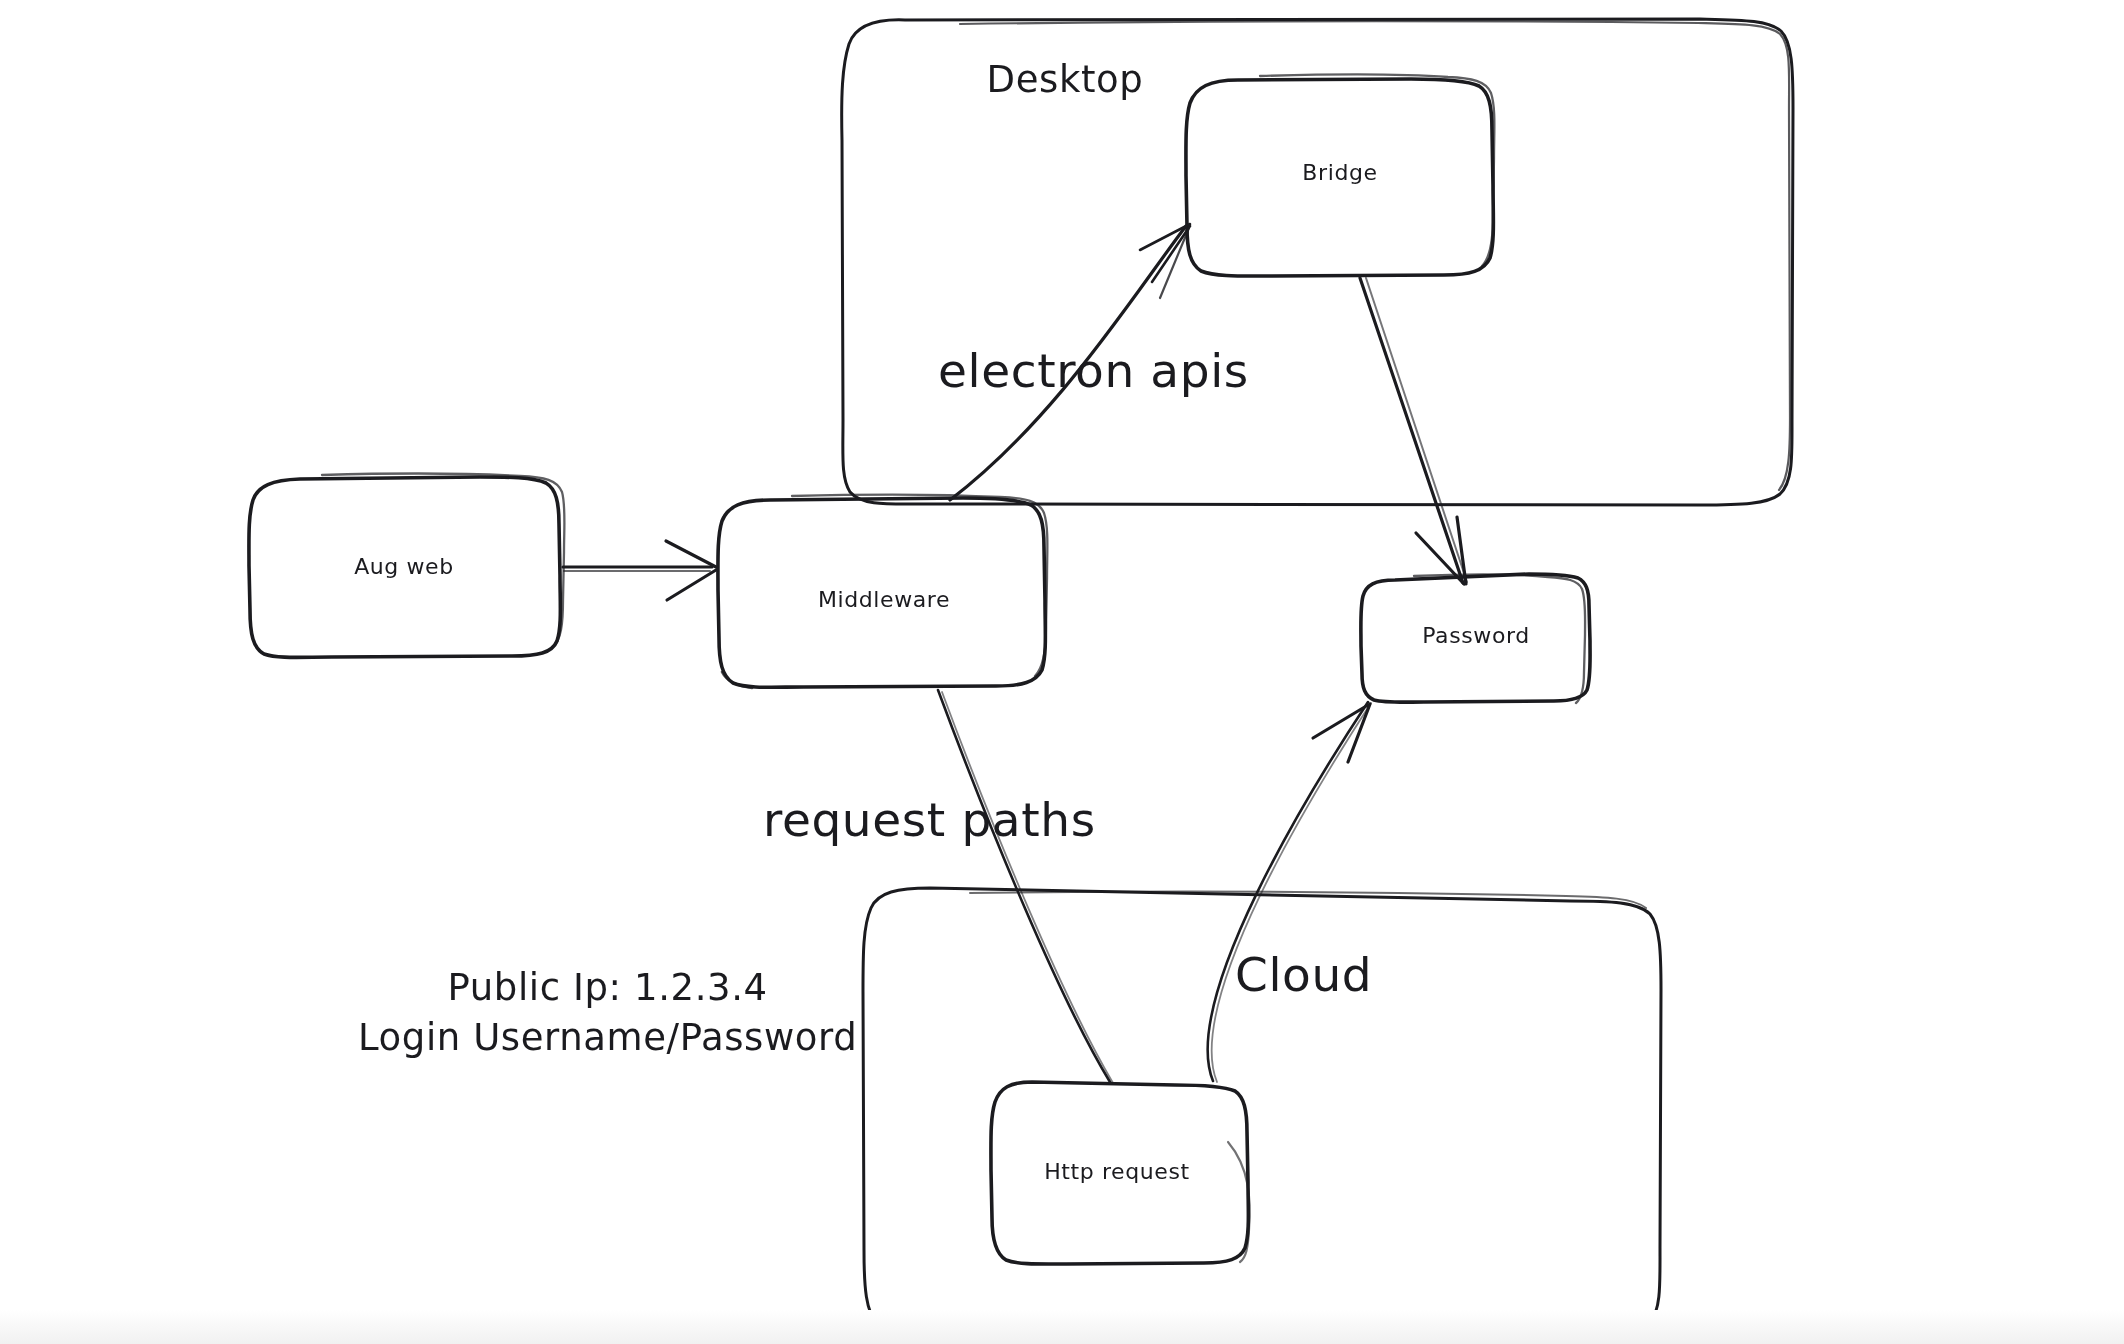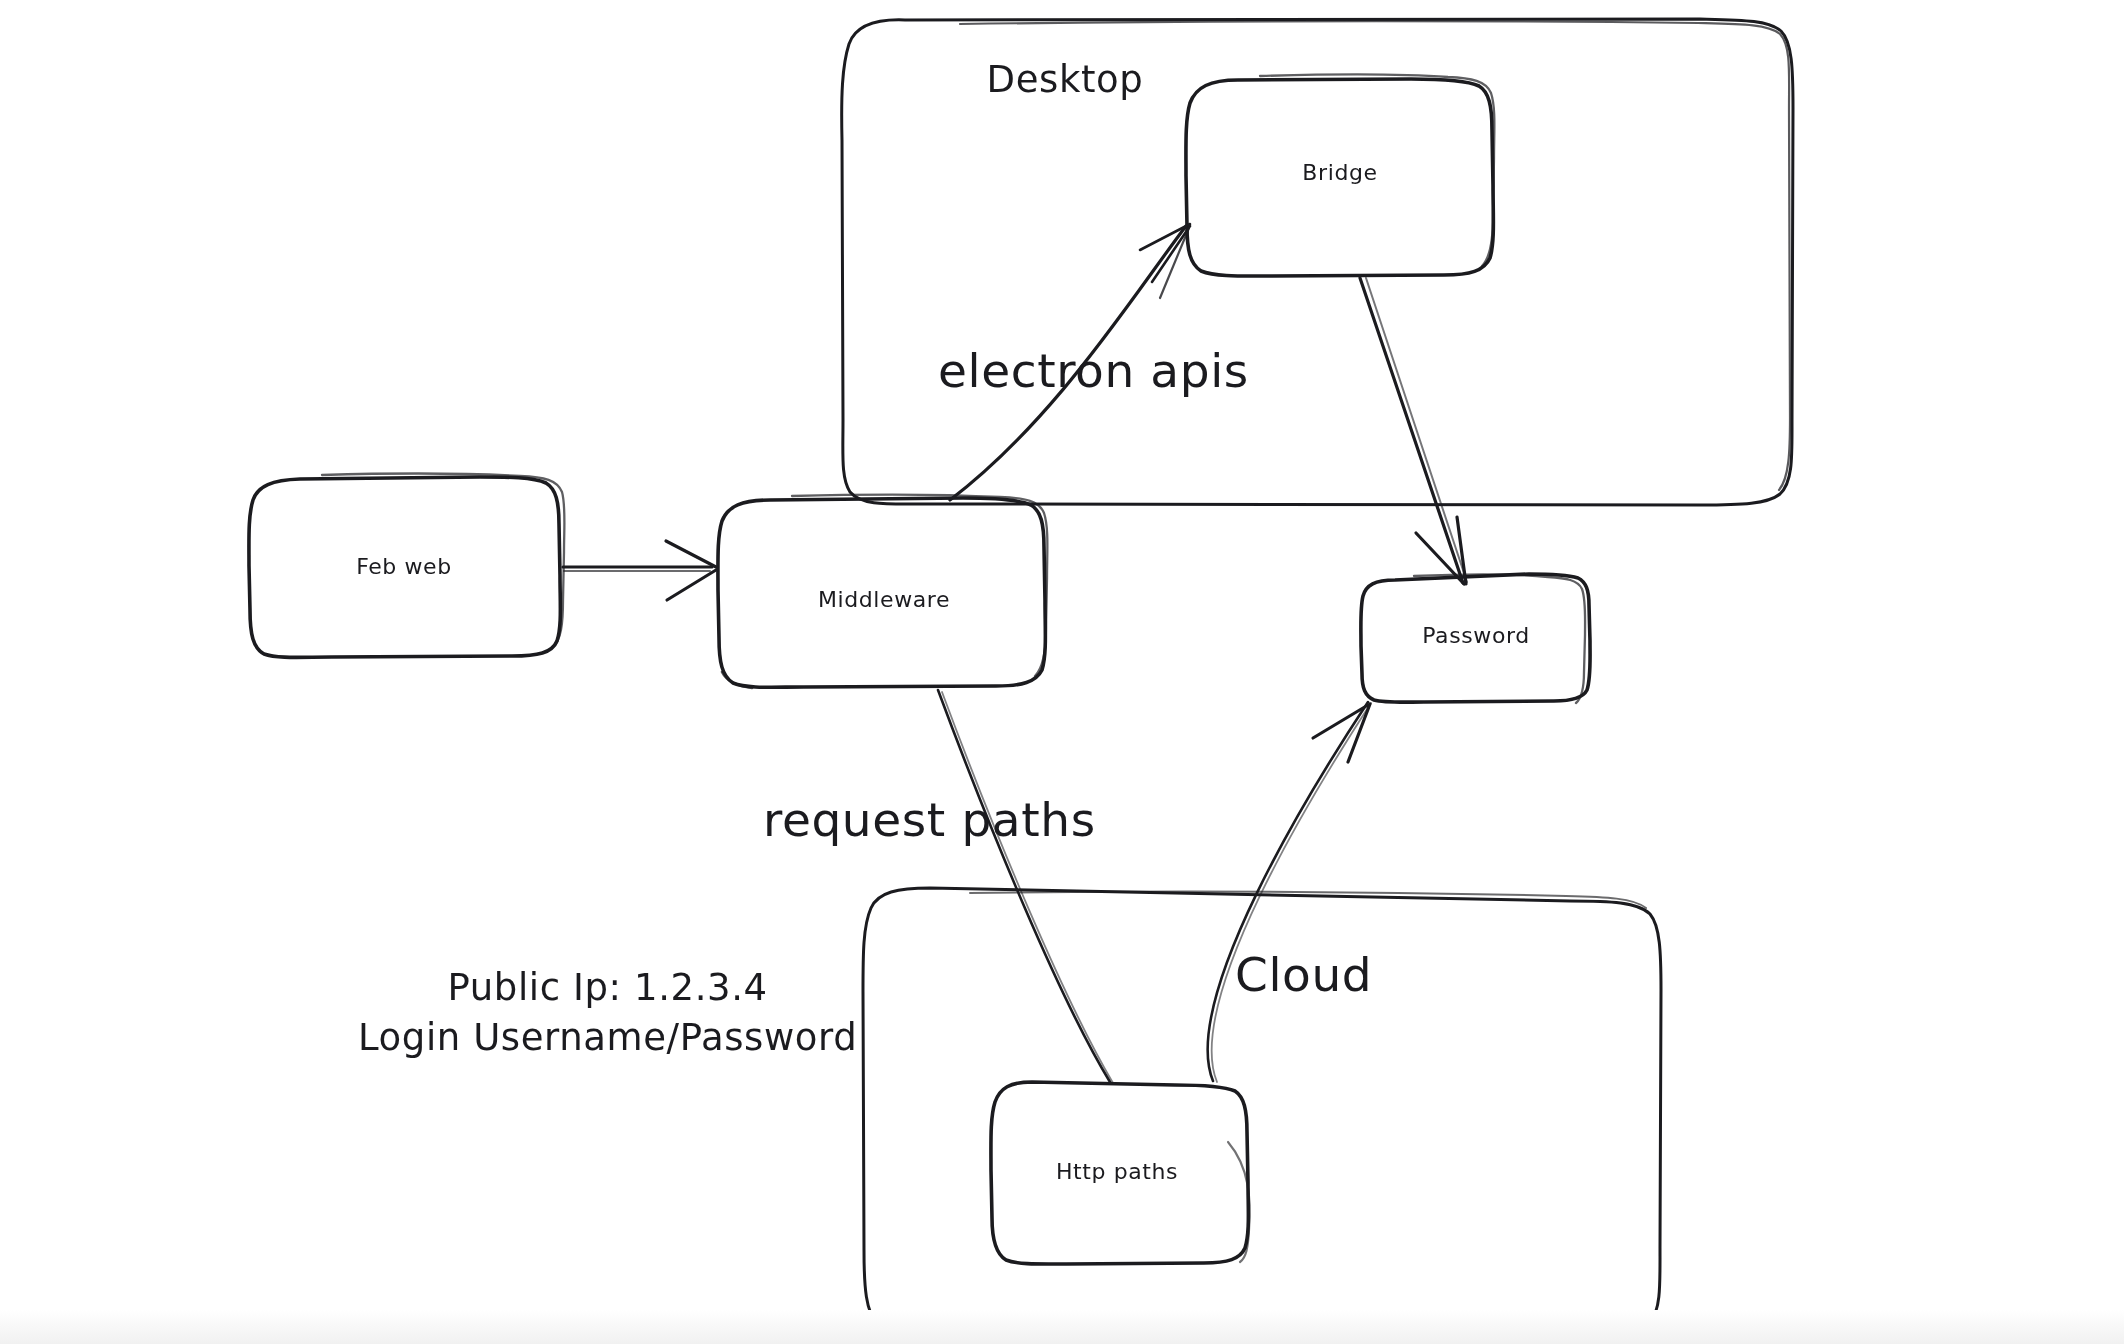--- a/index.html
+++ b/index.html
@@ -265,29 +265,29 @@
       <path class="stroke-arrow" d="M 1213,1081 C 1180,1000 1310,790 1368,702" style="stroke-width:2.6"></path>
       <path class="stroke-arrow" d="M 1217,1082 C 1184,1001 1314,791 1371,703" style="stroke-width:1.8;opacity:0.55"></path>
       <path class="stroke-arrow" d="M 1313,738 L 1368,705"></path>
       <path class="stroke-arrow" d="M 1348,762 L 1370,704"></path>
     </g>
 
   </svg>
 
   <div class="lbl lbl-group center" style="left:1065px; top:80px;">Desktop</div>
 
-  <div class="lbl lbl-node center" style="left:404px; top:567px;">Feb web</div>
+  <div class="lbl lbl-node center" style="left:404px; top:567px;">Aug web</div>
 
   <div class="lbl lbl-node center" style="left:884px; top:600px;">Middleware</div>
 
   <div class="lbl lbl-node center" style="left:1340px; top:173px;">Bridge</div>
 
   <div class="lbl lbl-node center" style="left:1476px; top:636px;">Password</div>
 
-  <div class="lbl lbl-node center" style="left:1117px; top:1172px;">Http paths</div>
+  <div class="lbl lbl-node center" style="left:1117px; top:1172px;">Http request</div>
 
   <div class="lbl lbl-edge" style="left:938px; top:344px;">electron apis</div>
 
   <div class="lbl lbl-edge" style="left:763px; top:793px;">request paths</div>
 
   <div class="lbl lbl-edge" style="left:1235px; top:948px;">Cloud</div>
 
   <div class="lbl lbl-note" style="left:358px; top:963px;text-align:center;">
     <div>Public Ip: 1.2.3.4</div>
     <div>Login Username/Password</div>

